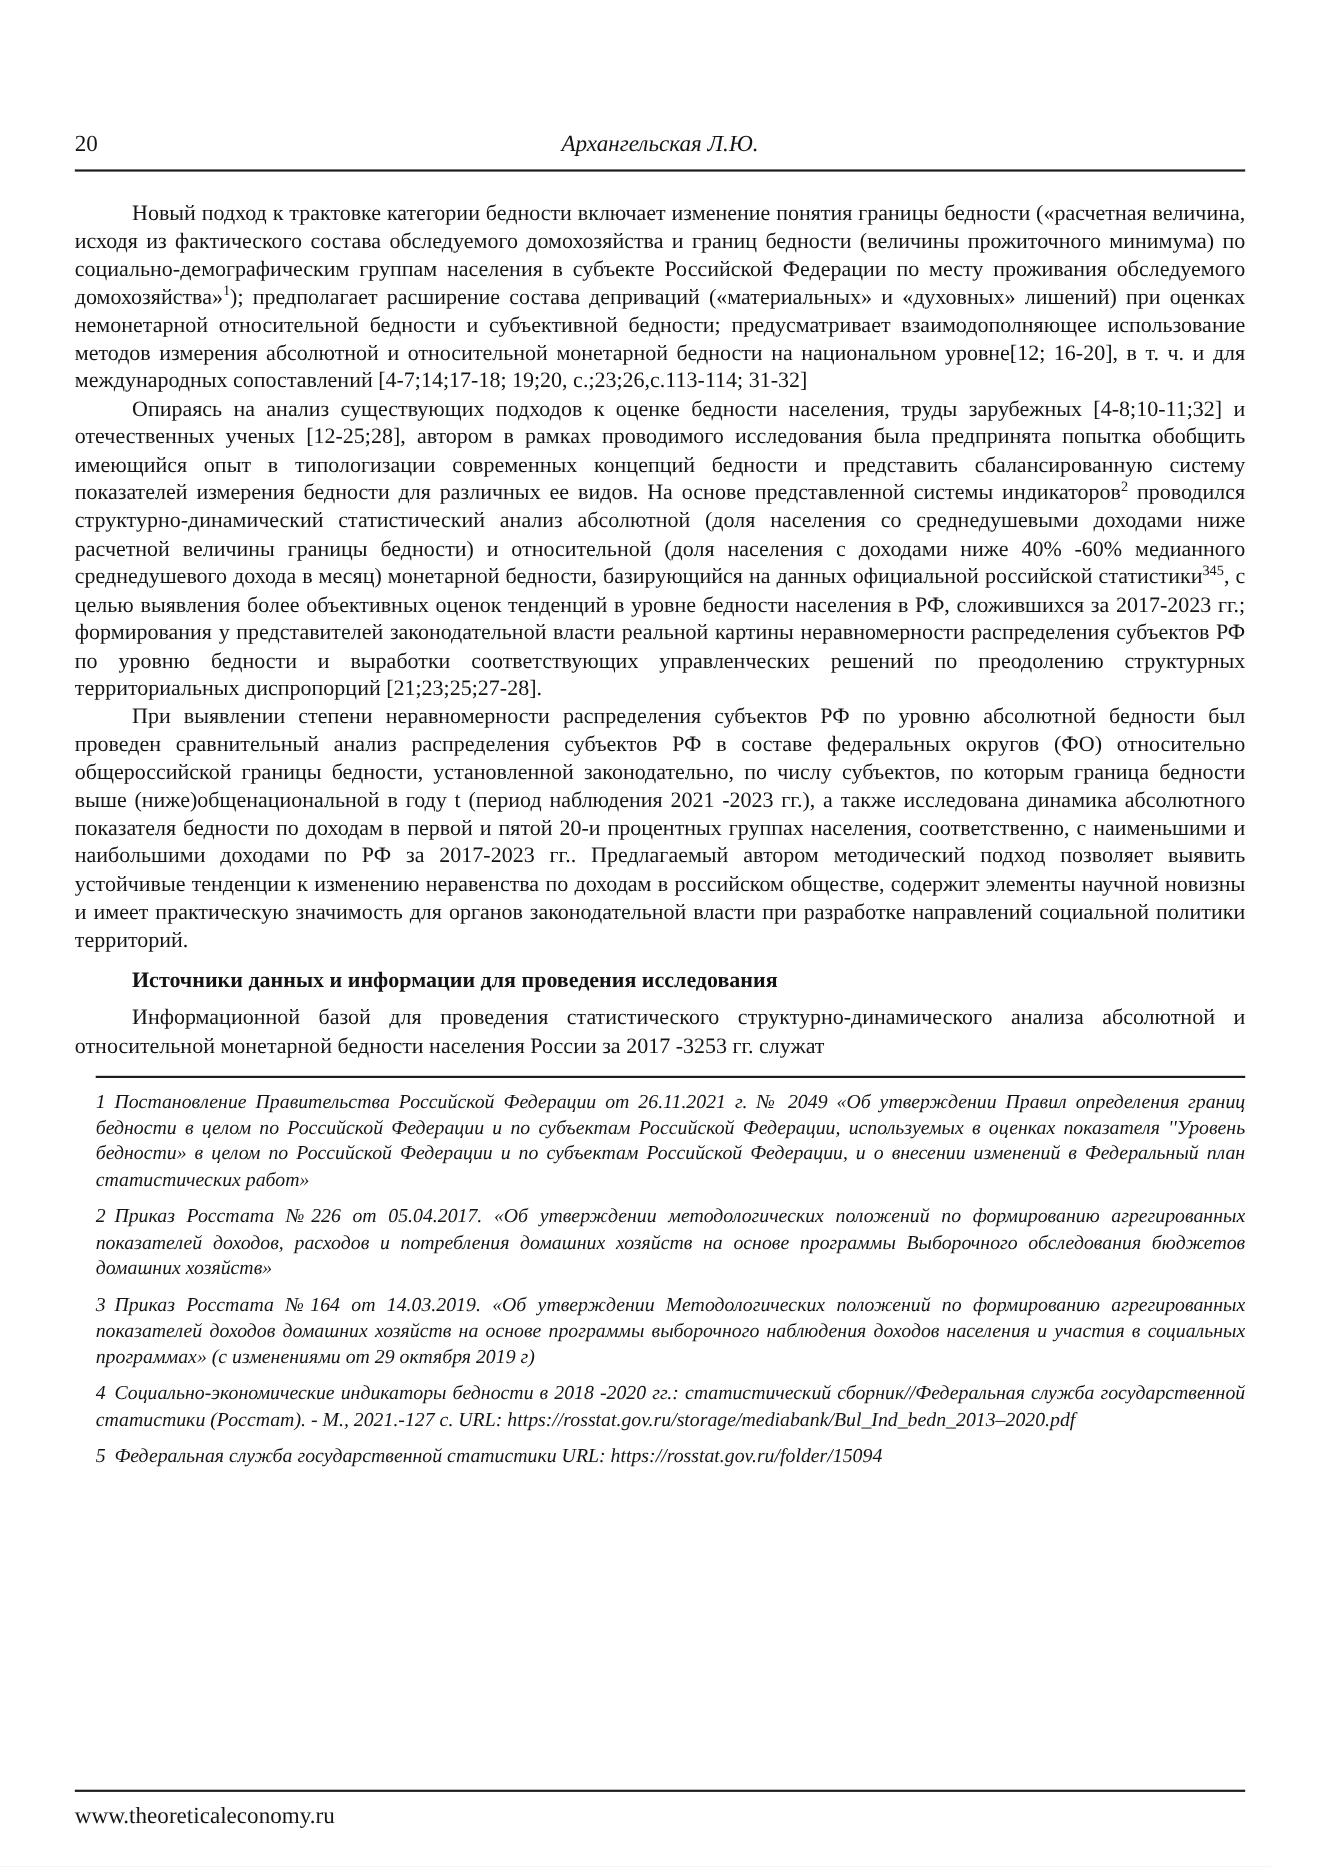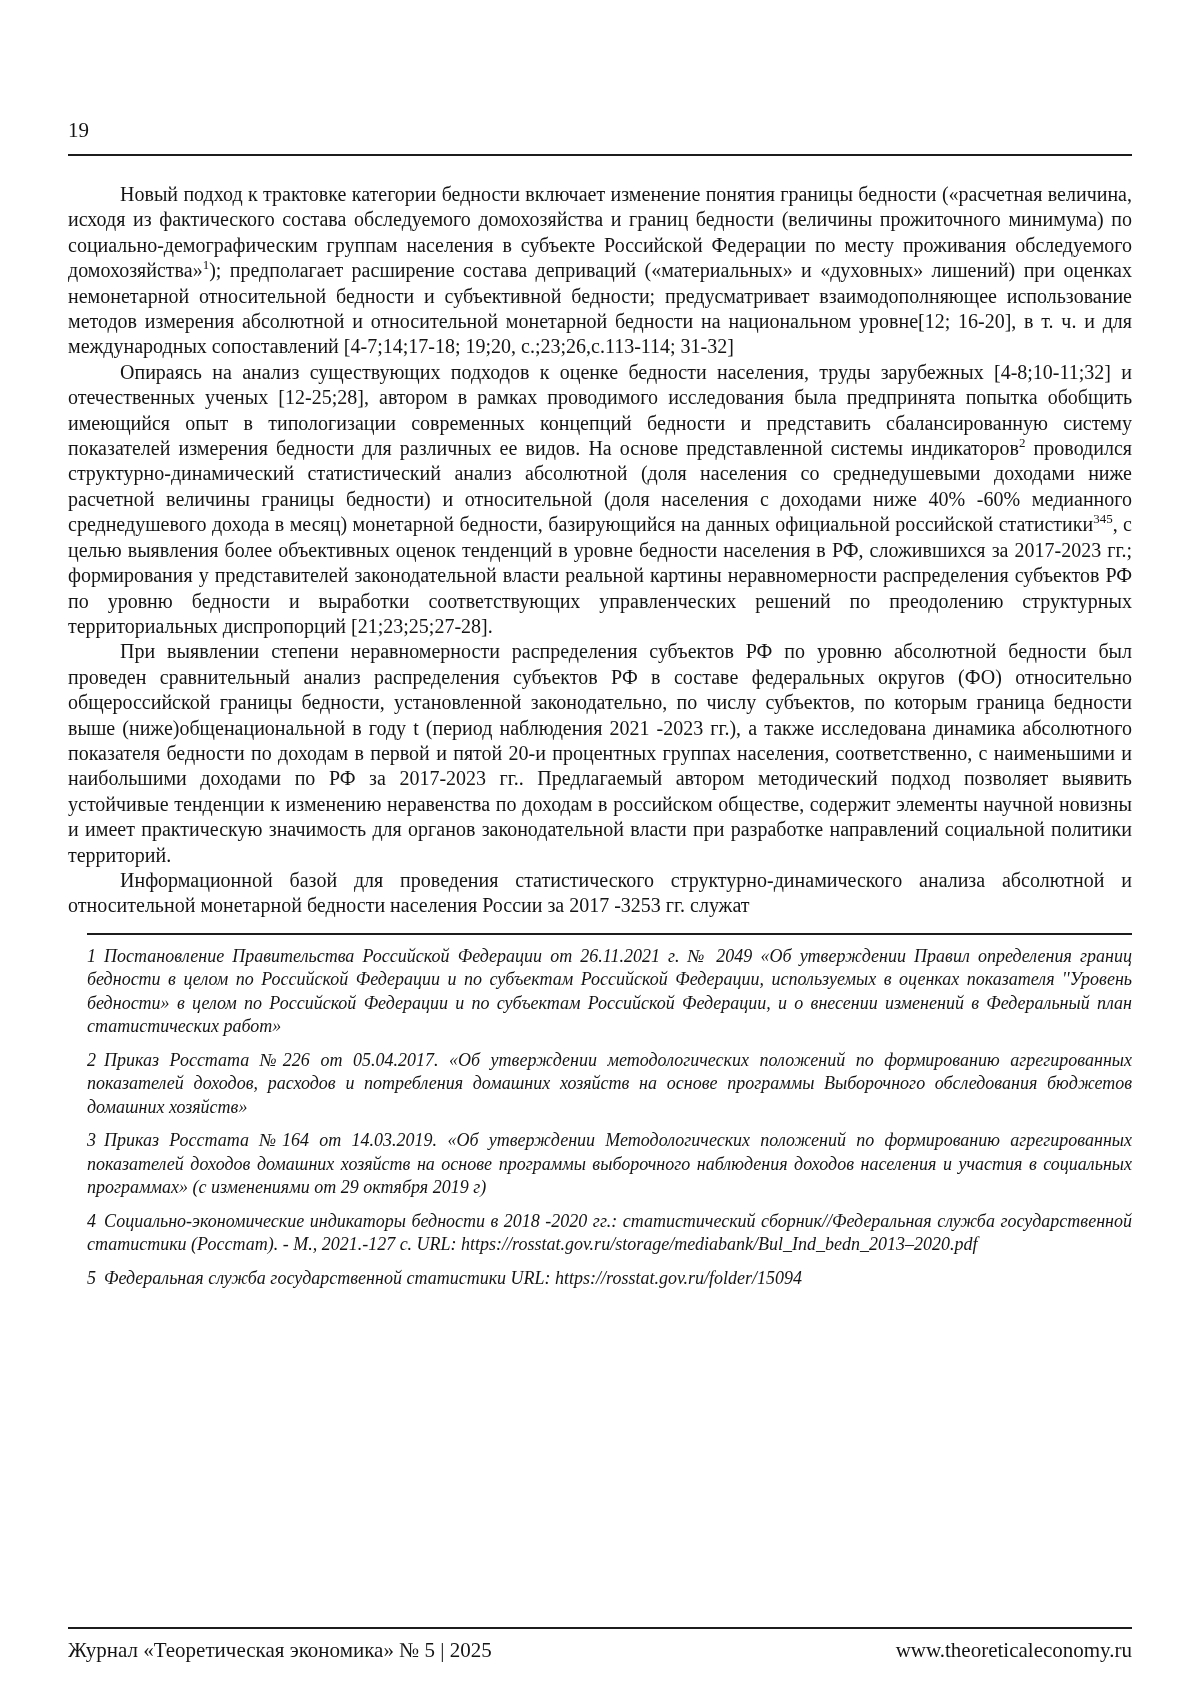--- a/index.html
+++ b/index.html
@@ -76,42 +76,43 @@
     align-items:baseline;
     font-size:21px;
   }
 </style>
 </head>
 <body>
 
 <div class="page">
 
   <div class="pg-header">
-    <span class="pg-num">19</span>
+    <span class="pg-num">20</span>
+    <span class="running-title">Архангельская Л.Ю.</span>
   </div>
 
   <div class="body-text">
 
     <p><span>Новый подход к трактовке категории бедности включает изменение понятия границы бедности («расчетная величина, исходя из фактического состава обследуемого домохозяйства и границ бедности (величины прожиточного минимума) по социально-демографическим группам населения в субъекте Российской Федерации по месту проживания обследуемого домохозяйства»</span><sup class="fn-ref">1</sup><span>); предполагает расширение состава деприваций («материальных» и «духовных» лишений) при оценках немонетарной относительной бедности и субъективной бедности; предусматривает взаимодополняющее использование методов измерения абсолютной и относительной монетарной бедности на национальном уровне[12; 16-20], в т. ч. и для международных сопоставлений [4-7;14;17-18; 19;20, с.;23;26,с.113-114; 31-32]</span></p>
 
     <p><span>Опираясь на анализ существующих подходов к оценке бедности населения, труды зарубежных [4-8;10-11;32] и отечественных ученых [12-25;28], автором в рамках проводимого исследования была предпринята попытка обобщить имеющийся опыт в типологизации современных концепций бедности и представить сбалансированную систему показателей измерения бедности для различных ее видов. На основе представленной системы индикаторов</span><sup class="fn-ref">2</sup><span> проводился структурно-динамический статистический анализ абсолютной (доля населения со среднедушевыми доходами ниже расчетной величины границы бедности) и относительной (доля населения с доходами ниже 40% -60% медианного среднедушевого дохода в месяц) монетарной бедности, базирующийся на данных официальной российской статистики</span><sup class="fn-ref">345</sup><span>, с целью выявления более объективных оценок тенденций в уровне бедности населения в РФ, сложившихся за 2017-2023 гг.; формирования у представителей законодательной власти реальной картины неравномерности распределения субъектов РФ по уровню бедности и выработки соответствующих управленческих решений по преодолению структурных территориальных диспропорций [21;23;25;27-28].</span></p>
 
     <p>При выявлении степени неравномерности распределения субъектов РФ по уровню абсолютной бедности был проведен сравнительный анализ распределения субъектов РФ в составе федеральных округов (ФО) относительно общероссийской границы бедности, установленной законодательно, по числу субъектов, по которым граница бедности выше (ниже)общенациональной в году t (период наблюдения 2021 -2023 гг.), а также исследована динамика абсолютного показателя бедности по доходам в первой и пятой 20-и процентных группах населения, соответственно, с наименьшими и наибольшими доходами по РФ за 2017-2023 гг.. Предлагаемый автором методический подход позволяет выявить устойчивые тенденции к изменению неравенства по доходам в российском обществе, содержит элементы научной новизны и имеет практическую значимость для органов законодательной власти при разработке направлений социальной политики территорий.</p>
 
+    <p class="section-heading">Источники данных и информации для проведения исследования</p>
 
     <p>Информационной базой для проведения статистического структурно-динамического анализа абсолютной и относительной монетарной бедности населения России за 2017 -3253 гг. служат</p>
 
     <div class="footnotes">
       <p><span class="fn-num">1</span><span>Постановление Правительства Российской Федерации от 26.11.2021 г. № 2049 «Об утверждении Правил определения границ бедности в целом по Российской Федерации и по субъектам Российской Федерации, используемых в оценках показателя ''Уровень бедности» в целом по Российской Федерации и по субъектам Российской Федерации, и о внесении изменений в Федеральный план статистических работ»</span></p>
       <p><span class="fn-num">2</span><span>Приказ Росстата №226 от 05.04.2017. «Об утверждении методологических положений по формированию агрегированных показателей доходов, расходов и потребления домашних хозяйств на основе программы Выборочного обследования бюджетов домашних хозяйств»</span></p>
       <p><span class="fn-num">3</span><span>Приказ Росстата №164 от 14.03.2019. «Об утверждении Методологических положений по формированию агрегированных показателей доходов домашних хозяйств на основе программы выборочного наблюдения доходов населения и участия в социальных программах» (с изменениями от 29 октября 2019 г)</span></p>
       <p><span class="fn-num">4</span><span>Социально-экономические индикаторы бедности в 2018 -2020 гг.: статистический сборник//Федеральная служба государственной статистики (Росстат). - М., 2021.-127 с. URL: https://rosstat.gov.ru/storage/mediabank/Bul_Ind_bedn_2013–2020.pdf</span></p>
       <p><span class="fn-num">5</span><span>Федеральная служба государственной статистики URL: https://rosstat.gov.ru/folder/15094</span></p>
     </div>
 
   </div>
 
   <div class="pg-footer">
-    <span>Журнал «Теоретическая экономика» № 5 | 2025</span>
     <span>www.theoreticaleconomy.ru</span>
   </div>
 
 </div>
 
 </body></html>

